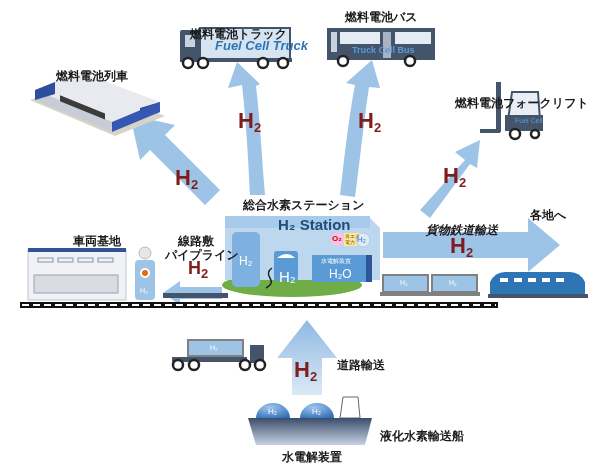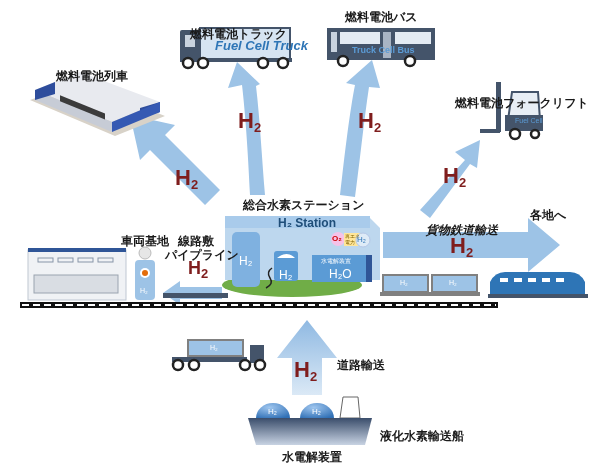--- a/index.html
+++ b/index.html
@@ -3,21 +3,21 @@
 <meta charset="utf-8">
 <style>
   html, body { margin:0; padding:0; background:#ffffff; }
   body { width:600px; height:467px; position:relative; overflow:hidden;
          font-family:"DejaVu Sans", sans-serif; }
   .lbl { position:absolute; font-weight:bold; font-size:12px; color:#1a1a1a; white-space:nowrap; }
   .h2 { position:absolute; font-family:"Liberation Sans", sans-serif; font-weight:bold;
         color:#7f1d1d; font-size:22px; }
   .h2 sub { font-size:13px; vertical-align:-4px; }
   svg.main { position:absolute; left:0; top:0; }
-  .small { position:absolute; font-family:"Liberation Sans", sans-serif; color:#fff; font-size:12px; }
+  .small { position:absolute; font-family:"Liberation Sans", sans-serif; color:#fff; font-size:15px; }
 </style>
 </head>
 <body>
 
 <svg class="main" width="600" height="467" viewBox="0 0 600 467">
   <defs>
     <linearGradient id="arrowGrad" x1="0" y1="1" x2="0" y2="0">
       <stop offset="0" stop-color="#dbe9f6"></stop>
       <stop offset="1" stop-color="#8fb9e2"></stop>
     </linearGradient>
@@ -149,21 +149,21 @@
     <polygon points="343,397 358,397 360,418 340,418" fill="#fff" stroke="#666"></polygon>
     <polygon points="248,418 372,418 365,445 256,445" fill="url(#shipGrad)"></polygon>
   </g>
 </svg>
 
 <div class="lbl" style="left:56px;top:68px;">燃料電池列車</div>
 <div class="lbl" style="left:190px;top:26px;">燃料電池トラック</div>
 <div class="lbl" style="left:345px;top:9px;">燃料電池バス</div>
 <div class="lbl" style="left:455px;top:62px;margin-top:33px;">燃料電池フォークリフト</div>
 <div class="lbl" style="left:243px;top:197px;">総合水素ステーション</div>
-<div class="lbl" style="left:73px;top:233px;margin-left:48px;">車両基地</div>
+<div class="lbl" style="left:73px;top:233px;">車両基地</div>
 <div class="lbl" style="left:178px;top:233px;">線路敷</div>
 <div class="lbl" style="left:165px;top:247px;">パイプライン</div>
 <div class="lbl" style="left:426px;top:222px;font-style:italic;">貨物鉄道輸送</div>
 <div class="lbl" style="left:530px;top:207px;">各地へ</div>
 <div class="lbl" style="left:337px;top:357px;">道路輸送</div>
 <div class="lbl" style="left:380px;top:428px;">液化水素輸送船</div>
 <div class="lbl" style="left:282px;top:449px;">水電解装置</div>
 
 <div class="small" style="left:215px;top:38px;color:#2e75b6;font-weight:bold;font-size:13px;font-style:italic;">Fuel Cell Truck</div>
 <div class="small" style="left:352px;top:45px;color:#5b9bd5;font-weight:bold;font-size:9px;">Truck Cell Bus</div>

